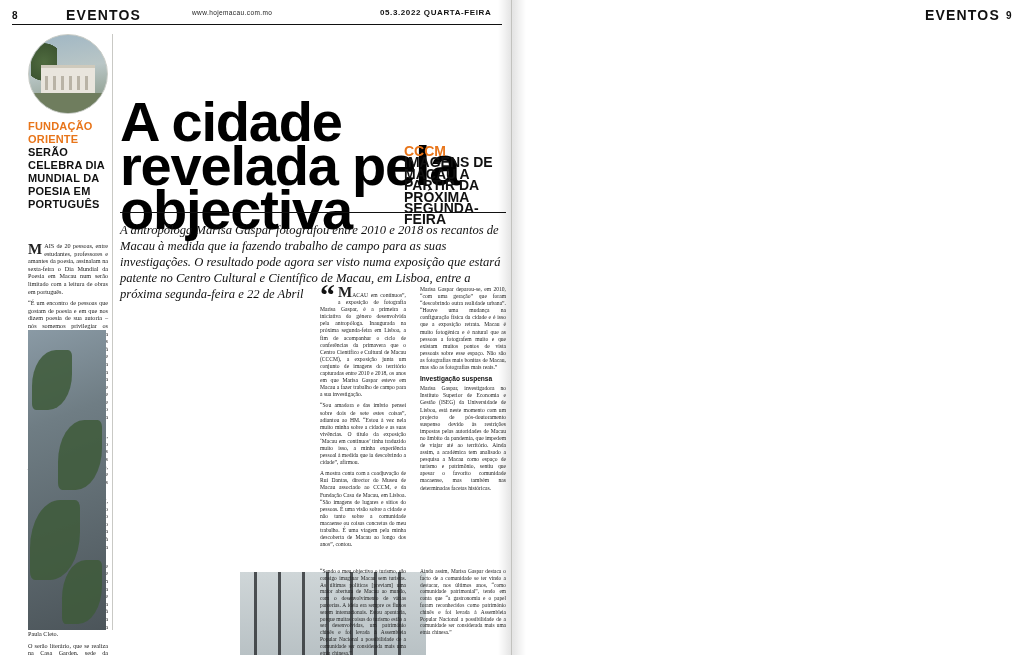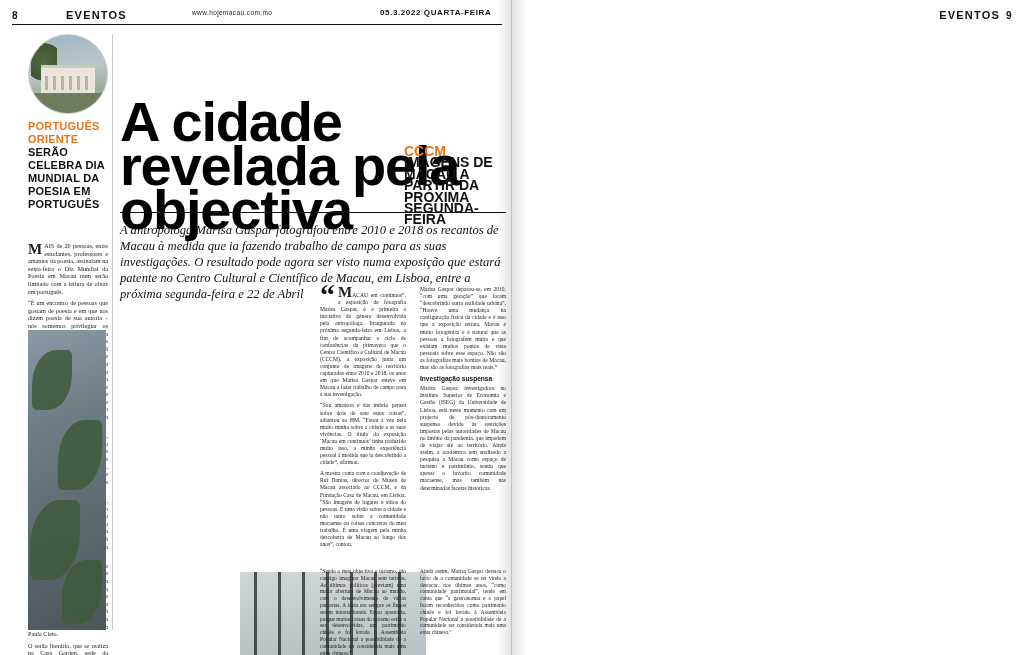--- a/index.html
+++ b/index.html
@@ -48,21 +48,21 @@
     display: flex;
     align-items: center;
   }
   .runhead .folio {
     font-weight: bold;
     font-size: 10px;
     margin-right: 6px;
   }
   .runhead .sect {
     font-weight: bold;
-    font-size: 11px;
+    font-size: 14px;
     letter-spacing: 1.2px;
     padding-left: 42px;
   }
   .rule-top {
     position: absolute;
     top: 24px;
     height: 1px;
     background: #111;
   }
   .url {
@@ -270,21 +270,21 @@
     <div class="dateline" style="left:380px;">05.3.2022  QUARTA-FEIRA</div>
     <div class="rule-top" style="left:12px; width:490px;"></div>
 
     <div class="photo-arch">
       <div class="tree"></div>
       <div class="bldg"></div>
       <div class="ground"></div>
     </div>
 
     <div class="kicker-orange" style="left:28px; top:120px; width:82px;">
-      <span>PORTUGUÊS ORIENTE</span>
+      <span>FUNDAÇÃO ORIENTE</span>
       <span class="blk">SERÃO CELEBRA DIA MUNDIAL DA POESIA EM PORTUGUÊS</span>
     </div>
 
     <div class="lead-col">
       <p><span class="dropcap">M</span><span>AIS de 20 pessoas, entre estudantes, professores e amantes da poesia, assinalam na sexta-feira o Dia Mundial da Poesia em Macau num serão limitado com a leitura de obras em português.</span></p>
       <p><span>“É um encontro de pessoas que gostam de poesia e em que nos dizem poesia de sua autoria – nós somemos privilegiar os poetas de Macau para divulgarem a sua poesia através da leitura – mas também há outros poetas que gostam [de outros autores]”, explicou Ana Paula Cleto, coordenadora da delegação de Macau da Fundação Oriente, que se associa este ano ao Centro de Ensino e Formação Bilingue Chinês-Português do Departamento de Português da Universidade de Macau.</span></p>
       <p><span>Da Universidade de Macau, “seis ou sete alunos” sobem ao palco e, entre os autores convidados, encontram-se os jornalistas Carlos Morais José, o fotógrafo António Duarte Mil-Homens e a poeta chinês Yao Jing Ming.</span></p>
       <p><span>“Mas quem ser esponsável”, nota Ana Paula Cleto, referindo que, além dos convidados, o evento, “que nem sido organizado com alguma regularidade”, está aberto à participação, sendo a entrada livre.</span></p>
       <p><span>“Tem sido sempre [poesia] de autores de língua portuguesa e de autores que escrevem em língua portuguesa”, afirma a responsável, frisando que este “é um evento aberto” à língua chinesa. “Mas também não há muita poesia chinesa traduzida para português”, sublinha Ana Paula Cleto.</span></p>
       <p><span>O serão literário, que se realiza na Casa Garden, sede da Fundação Oriente em Macau, vai também ser celebrado com música, com elementos do banda de Casa de Portugal em Macau a darem as cabeças de poetas portugueses em três momentos.</span></p>

